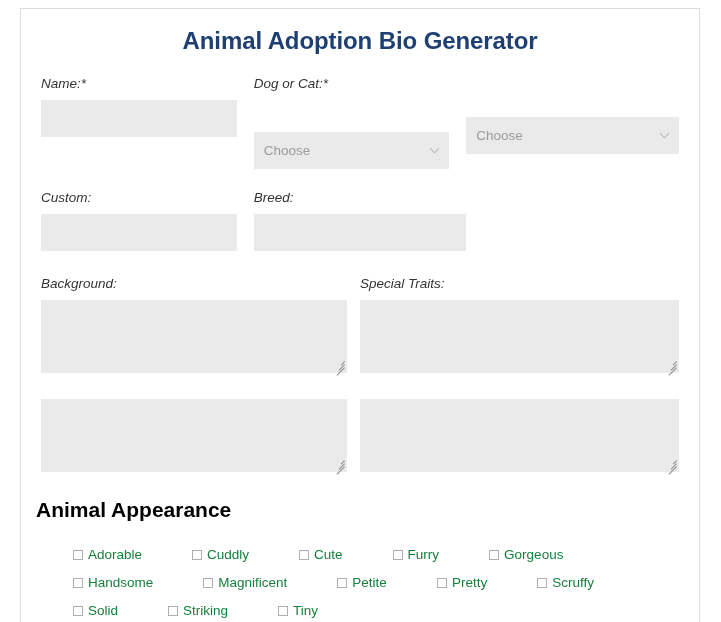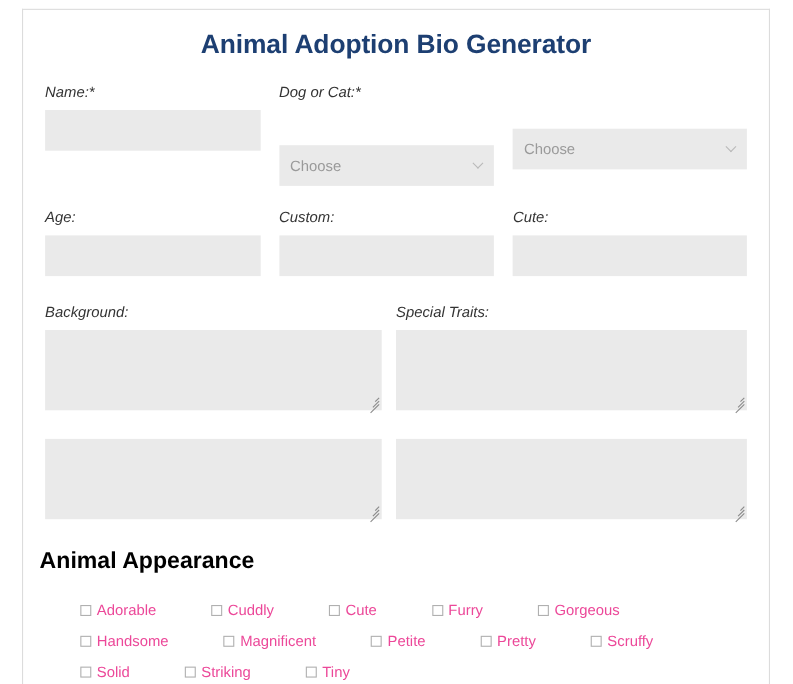--- a/index.html
+++ b/index.html
@@ -179,21 +179,21 @@
   }
 
   .checkbox-group {
     margin-top: 21px;
     font-size: 0;
     line-height: 24px;
   }
   .cb-item {
     display: inline;
     font-size: 13.5px;
-    color: #ec4899;
+    color: #15803d;
     white-space: nowrap;
     margin-right: 18px;
     padding-left: 32px;
   }
   .cb-box {
     display: inline-block;
     width: 10px;
     height: 10px;
     border: 1px solid #b0b0b0;
     background: #ffffff;
@@ -246,32 +246,28 @@
         <div class="select-wrap">
           <div class="select-box">Choose</div>
           <span class="chevron-down"></span>
         </div>
       </div>
 
     </div>
 
     <div class="row three">
 
-      <div class="field">
-        <label class="field-label">Age:</label>
-        <input class="text-input" type="text" value="" style="">
-      </div>
 
       <div class="field">
         <label class="field-label">Custom:</label>
         <input class="text-input" type="text" value="" style="">
       </div>
 
       <div class="field">
-        <label class="field-label">Cute:</label>
+        <label class="field-label">Breed:</label>
         <input class="text-input" type="text" value="" style="">
       </div>
 
     </div>
 
     <div class="row two">
 
       <div class="field">
         <label class="field-label">Background:</label>
         <div class="textarea-wrap">

